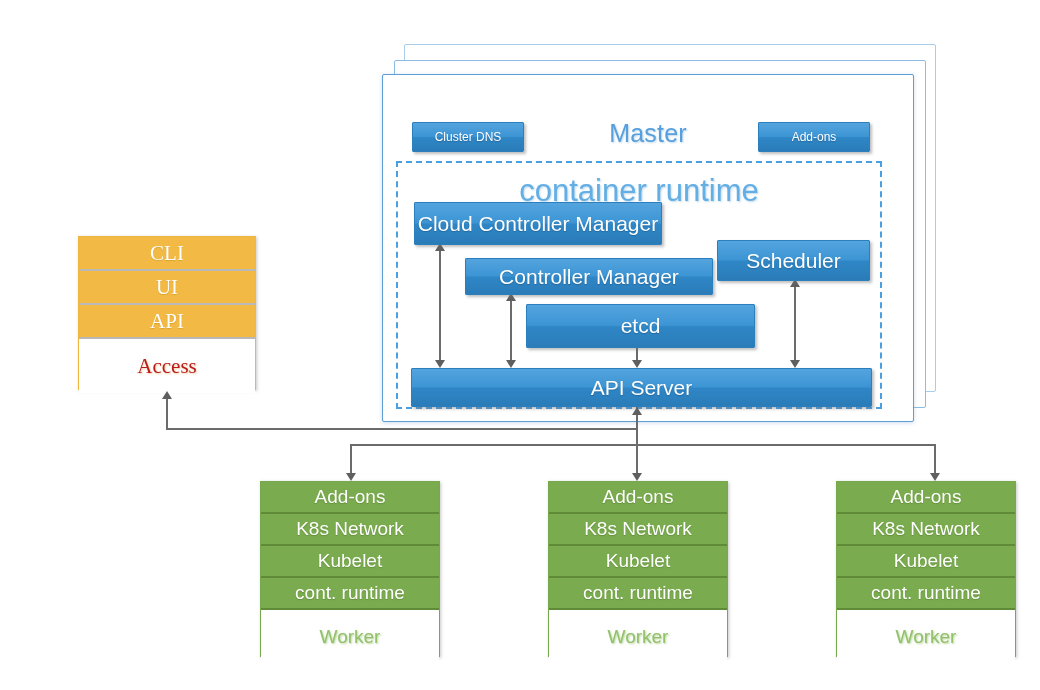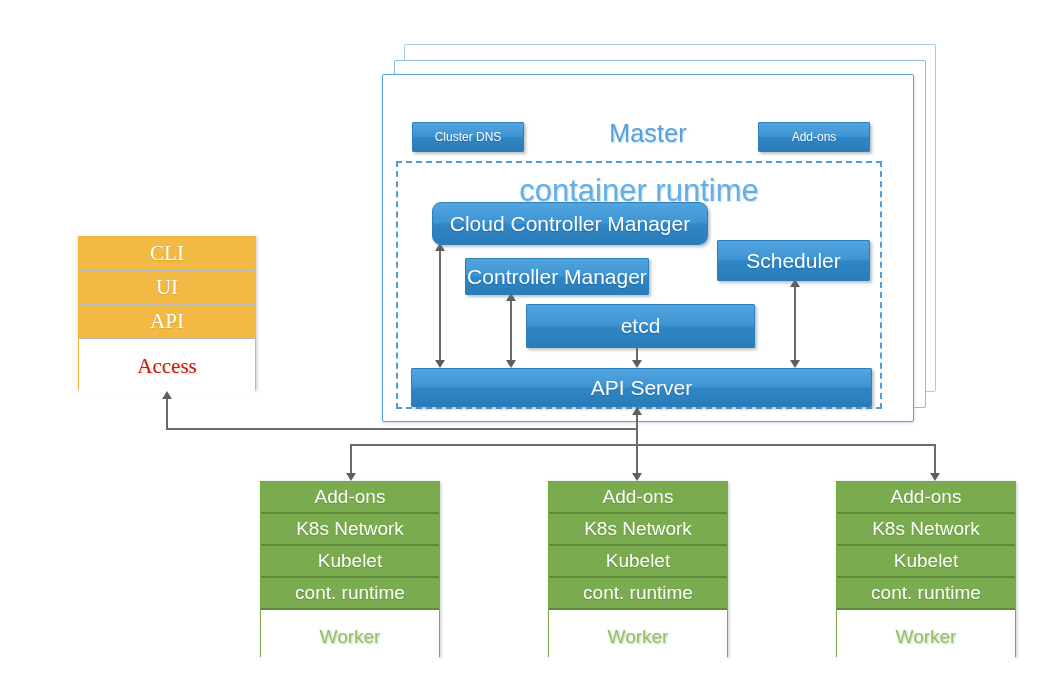--- a/index.html
+++ b/index.html
@@ -174,25 +174,25 @@
   <div class="arrow arrow-down" style="left:506px; top:360px;"></div>
 
   <div class="conn conn-v" style="left:636px; top:344px; height:22px;"></div>
   <div class="arrow arrow-up" style="left:632px; top:339px;"></div>
   <div class="arrow arrow-down" style="left:632px; top:360px;"></div>
 
   <div class="conn conn-v" style="left:794px; top:284px; height:82px;"></div>
   <div class="arrow arrow-up" style="left:790px; top:279px;"></div>
   <div class="arrow arrow-down" style="left:790px; top:360px;"></div>
 
-  <div class="abs blue-box big" style="left:432px; top:202px; width:276px; height:43px;border-radius:9px;">
+  <div class="abs blue-box big" style="left:414px; top:202px; width:248px; height:43px;">
     <span>Cloud Controller Manager</span>
   </div>
 
-  <div class="abs blue-box big" style="left:465px; top:258px; width:184px; height:37px;">
+  <div class="abs blue-box big" style="left:465px; top:258px; width:248px; height:37px;">
     <span>Controller Manager</span>
   </div>
 
   <div class="abs blue-box big" style="left:717px; top:240px; width:153px; height:41px;">
     <span>Scheduler</span>
   </div>
 
   <div class="abs blue-box big" style="left:526px; top:304px; width:229px; height:44px;">
     <span>etcd</span>
   </div>

